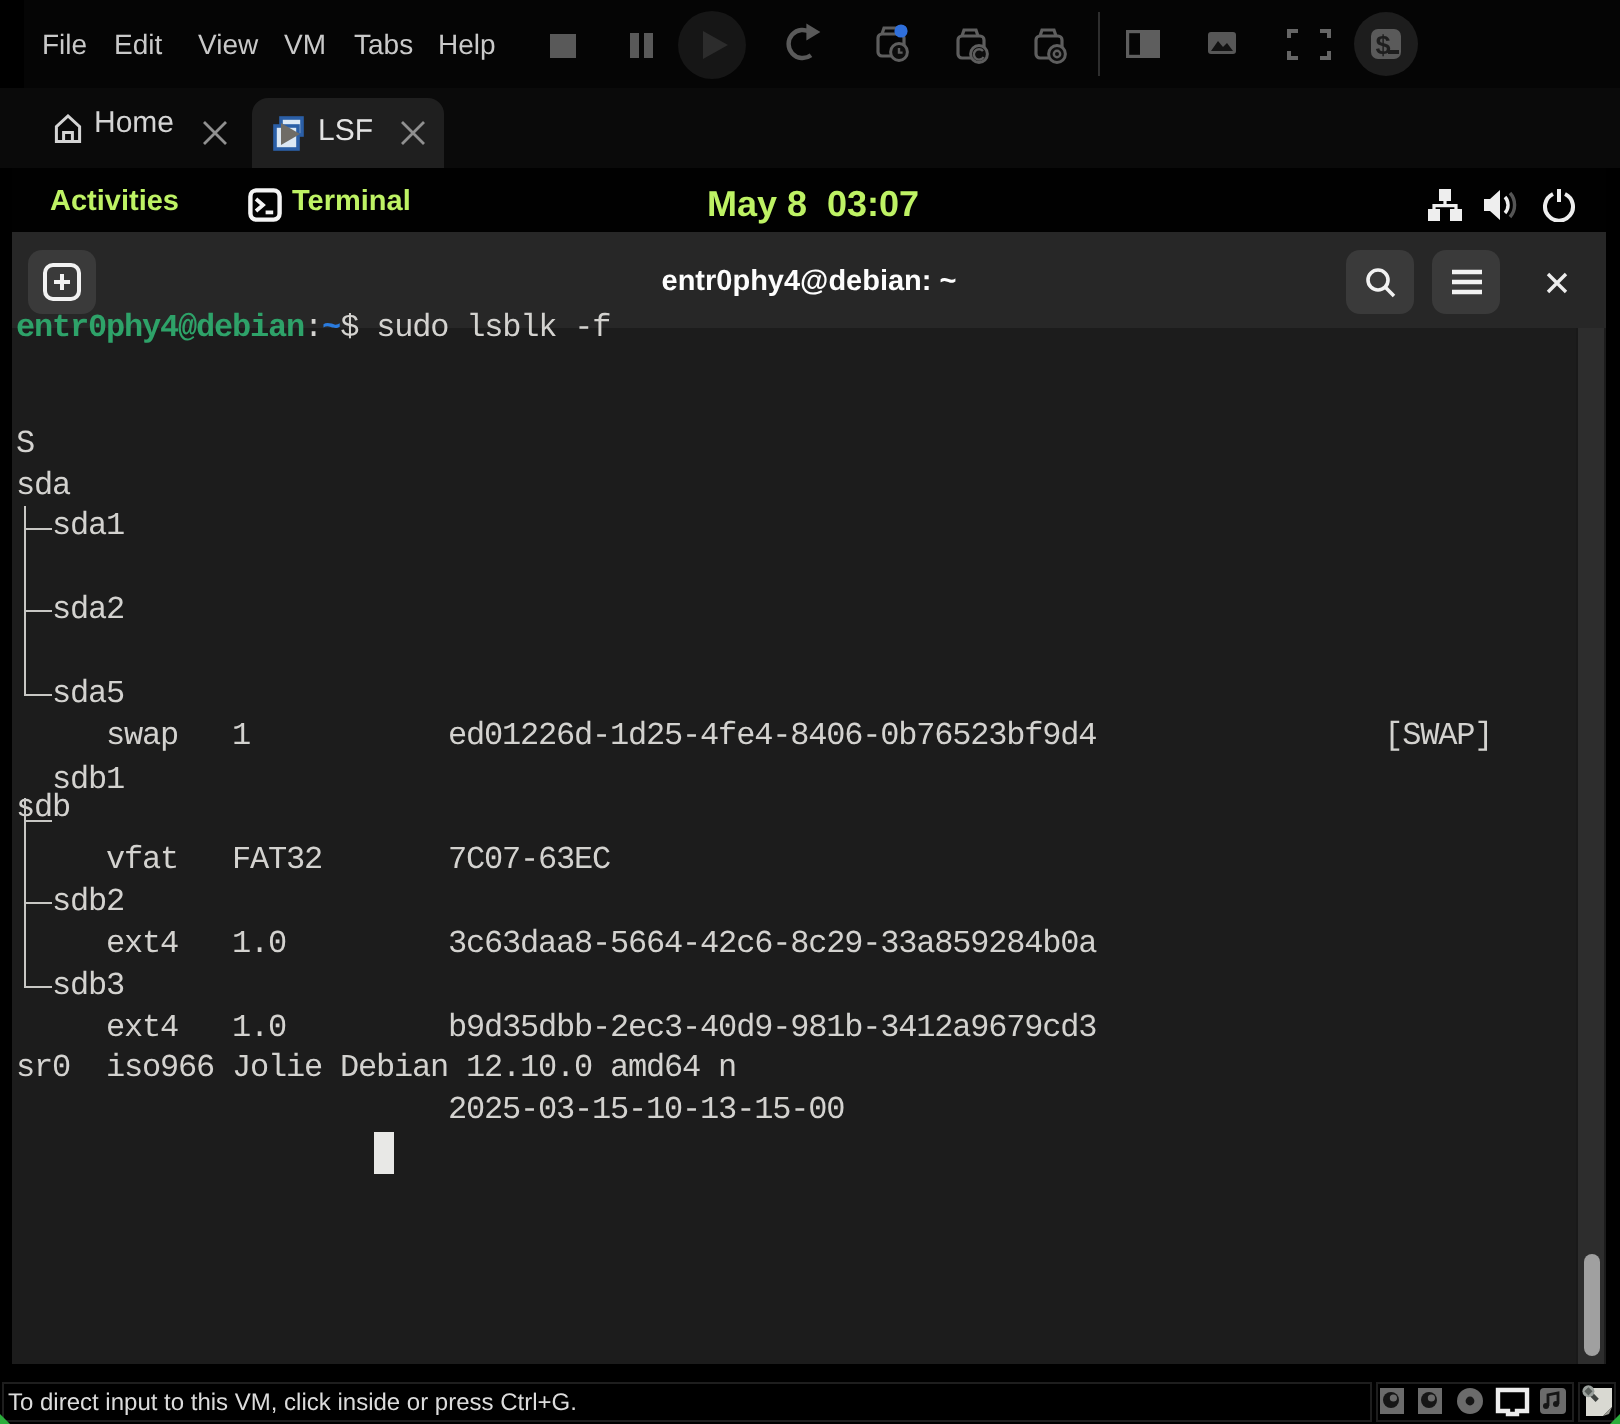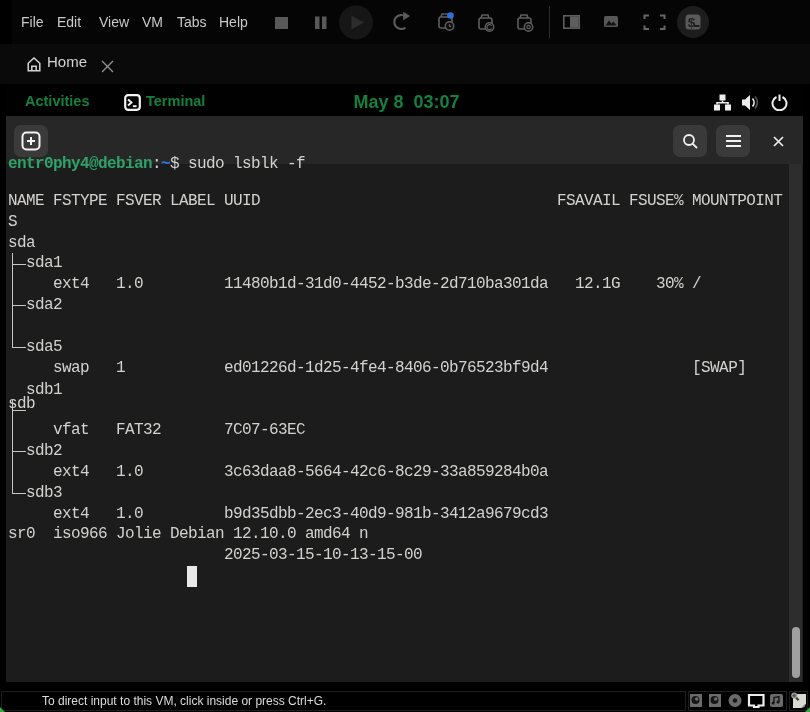--- a/index.html
+++ b/index.html
@@ -7,33 +7,33 @@
   body { position:relative; font-family:"Liberation Sans", sans-serif; }
   .abs { position:absolute; }
   #menubar { left:12px; top:0; width:810px; height:44px; background:#050505; }
   .menu { position:absolute; top:14px; font-size:14px; color:#c9c9c9; }
   #tabbar { left:0; top:44px; width:810px; height:40px; background:#0a0a0a; }
   #tab-lsf { position:absolute; left:126px; top:5px; width:96px; height:35px; background:#1f1f1f; border-radius:8px 8px 0 0; }
   .tabtxt { position:absolute; top:9px; font-size:15px; color:#d4d4d4;text-align:center; }
   .tabx { position:absolute; top:12px; }
   #vm { left:6px; top:84px; width:797px; height:598px; background:#1c1c1c; }
   #gnomebar { position:absolute; left:0; top:0; width:797px; height:32px; background:#010101; }
-  .gtxt { position:absolute; top:9px; font-size:14.5px; font-weight:bold; color:#15803d; }
+  .gtxt { position:absolute; top:9px; font-size:14.5px; font-weight:bold; color:#bef264; }
   #thead { position:absolute; left:0; top:32px; width:797px; height:48px; background:#272727; }
   .hbtn { position:absolute; width:34px; height:32px; top:9px; background:#3a3a3a; border-radius:7px; }
   #ttitle { position:absolute; left:0; top:17px; width:797px; text-align:center; font-size:14.5px; font-weight:bold; color:#fdfdfd; }
   .tl { position:absolute; left:2px; font:16px/20.85px "Liberation Mono", monospace; letter-spacing:-0.6px; white-space:pre; color:#d3d2cf; }
   .g { color:#2ea269; font-weight:bold; }
   .bl { color:#2a7bde; font-weight:bold; }
   .tree { position:absolute; background:#c8c7c4; }
   #cursor { position:absolute; left:181px; width:10px; height:21px; background:#e8e8e6; }
   #scroll { left:788px; top:164px; width:14px; height:518px; background:#2d2d2d; border-left:1px solid #191919; }
   #thumb { position:absolute; left:3px; width:8px; border-radius:4px; background:#a0a0a0; top:463px; height:51px; }
   #statusbar { left:0; top:690px; width:810px; height:22px; background:#000; }
-  #stext { position:absolute; left:4px; top:4px; font-size:12px; color:#dcdcdc;margin-left:38px; }
+  #stext { position:absolute; left:4px; top:4px; font-size:12px; color:#dcdcdc; }
 </style>
 </head>
 <body>
   <div class="abs" id="menubar">
     <span class="menu" style="left:9px">File</span>
     <span class="menu" style="left:45px">Edit</span>
     <span class="menu" style="left:87px">View</span>
     <span class="menu" style="left:130px">VM</span>
     <span class="menu" style="left:165px">Tabs</span>
     <span class="menu" style="left:207px">Help</span>
@@ -102,20 +102,31 @@
 
   <div class="abs" id="tabbar">
 
     <svg class="abs" style="left:27px;top:13px" width="14" height="15" viewBox="0 0 14 15">
       <path d="M 1.2,6.3 L 7,1 L 12.8,6.3 L 12.8,13.8 L 1.2,13.8 Z M 4.8,13.8 L 4.8,9.2 L 9.2,9.2 L 9.2,13.8" fill="none" stroke="#d4d4d4" stroke-width="1.5"></path>
     </svg>
     <span class="tabtxt" style="left:47px">Home</span>
     <svg class="tabx" style="left:101px;top:16px" width="13" height="13" viewBox="0 0 13 13">
       <path d="M 1,1 L 12,12 M 12,1 L 1,12" stroke="#909090" stroke-width="1.4"></path>
     </svg>
+    <div id="tab-lsf">
+      <svg class="abs" style="left:10px;top:8px" width="17" height="19" viewBox="0 0 17 19">
+        <rect x="4.5" y="2" width="10.5" height="8.5" fill="#dce8f4" stroke="#2b5fa7" stroke-width="1.8"></rect>
+        <rect x="1.5" y="6" width="11.5" height="11.5" fill="#dce8f4" stroke="#2b5fa7" stroke-width="1.8"></rect>
+        <path d="M 4.5,4.5 L 4.5,15.5 L 14,10 Z" fill="#6f6c66"></path>
+      </svg>
+      <span class="tabtxt" style="left:33px;top:8px;color:#e3e3e3">LSF</span>
+      <svg class="tabx" style="left:74px;top:11px" width="13" height="13" viewBox="0 0 13 13">
+        <path d="M 1,1 L 12,12 M 12,1 L 1,12" stroke="#909090" stroke-width="1.4"></path>
+      </svg>
+    </div>
   </div>
 
   <div class="abs" id="vm">
     <div id="gnomebar">
       <span class="gtxt" style="left:19px">Activities</span>
       <svg class="abs" style="left:118px;top:10px" width="17" height="17" viewBox="0 0 17 17">
         <rect x="1.2" y="1.2" width="14.6" height="14.6" rx="3" fill="none" stroke="#f4f4f4" stroke-width="2.2"></rect>
         <path d="M 4,5.5 L 7.5,8.5 L 4,11.5" fill="none" stroke="#f4f4f4" stroke-width="1.9"></path>
         <path d="M 8.8,12.2 L 12.6,12.2" stroke="#f4f4f4" stroke-width="1.9"></path>
       </svg>
@@ -154,27 +165,26 @@
         </svg>
       </div>
       <div class="hbtn" style="left:710px">
         <svg class="abs" style="left:10px;top:9px" width="15" height="14" viewBox="0 0 15 14">
           <path d="M 0,2 L 15,2 M 0,7 L 15,7 M 0,12 L 15,12" stroke="#f2f2f2" stroke-width="2.2"></path>
         </svg>
       </div>
       <svg class="abs" style="left:766px;top:19px" width="13" height="13" viewBox="0 0 13 13">
         <path d="M 2,2 L 11,11 M 11,2 L 2,11" stroke="#ededed" stroke-width="1.7"></path>
       </svg>
+      <div id="ttitle">entr0phy4@debian: ~</div>
     </div>
     <div class="tl" style="top:70px"><span class="g">entr0phy4@debian</span>:<span class="bl">~</span>$ sudo lsblk -f</div>
-    <div class="tl" style="top:106.85px">NAME FSTYPE FSVER LABEL UUID                                 FSAVAIL FSUSE% MOUNTPOINT</div>
     <div class="tl" style="top:127.70px">S</div>
     <div class="tl" style="top:148.55px">sda</div>
     <div class="tl" style="top:169.40px">  sda1</div>
-    <div class="tl" style="top:190.25px">     ext4   1.0         11480b1d-31d0-4452-b3de-2d710ba301da   12.1G    30% /</div>
     <div class="tl" style="top:211.10px">  sda2</div>
     <div class="tl" style="top:252.80px">  sda5</div>
     <div class="tl" style="top:273.65px">     swap   1           ed01226d-1d25-4fe4-8406-0b76523bf9d4                [SWAP]</div>
     <div class="tl" style="top:310px">sdb</div>
     <div class="tl" style="top:296px">  sdb1</div>
     <div class="tl" style="top:336.20px">     vfat   FAT32       7C07-63EC</div>
     <div class="tl" style="top:357.05px">  sdb2</div>
     <div class="tl" style="top:377.90px">     ext4   1.0         3c63daa8-5664-42c6-8c29-33a859284b0a</div>
     <div class="tl" style="top:398.75px">  sdb3</div>
     <div class="tl" style="top:419.60px">     ext4   1.0         b9d35dbb-2ec3-40d9-981b-3412a9679cd3</div>

